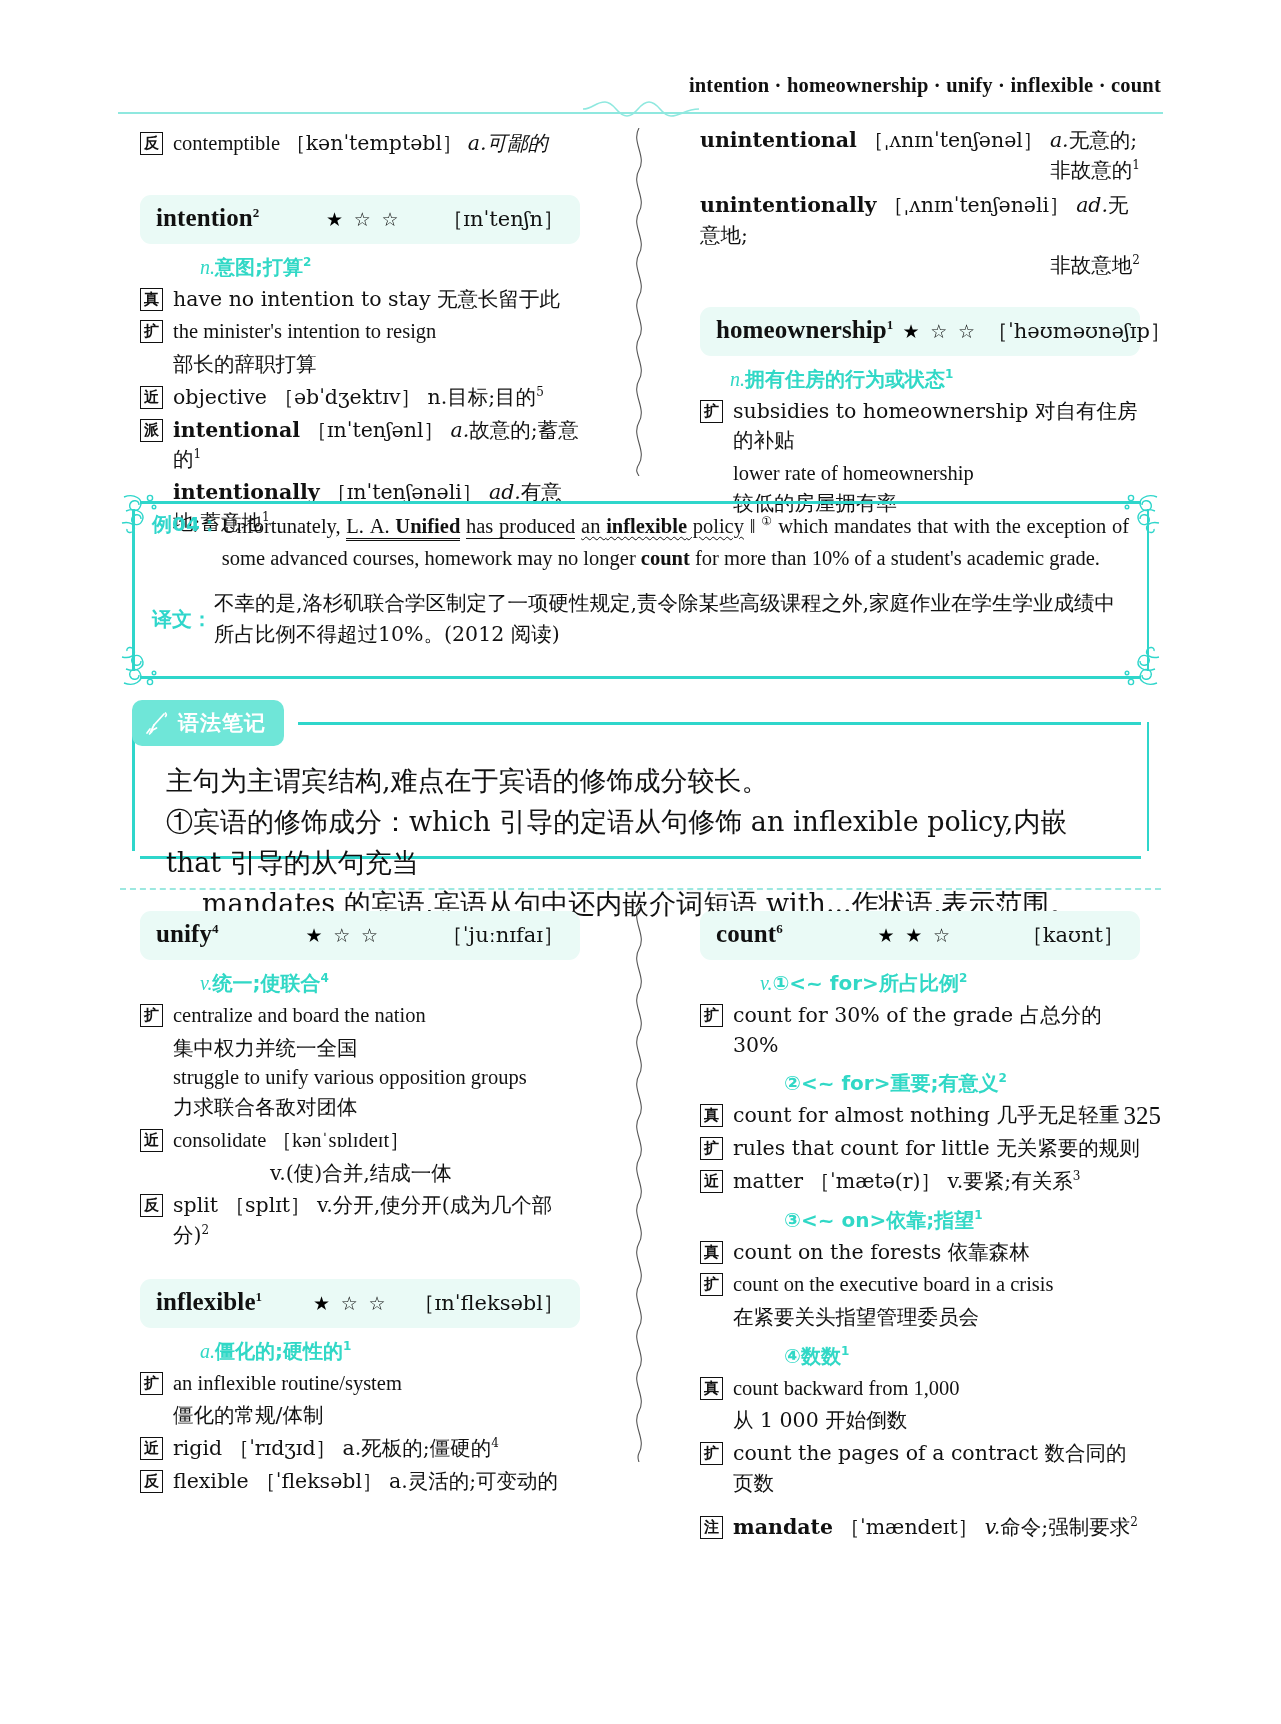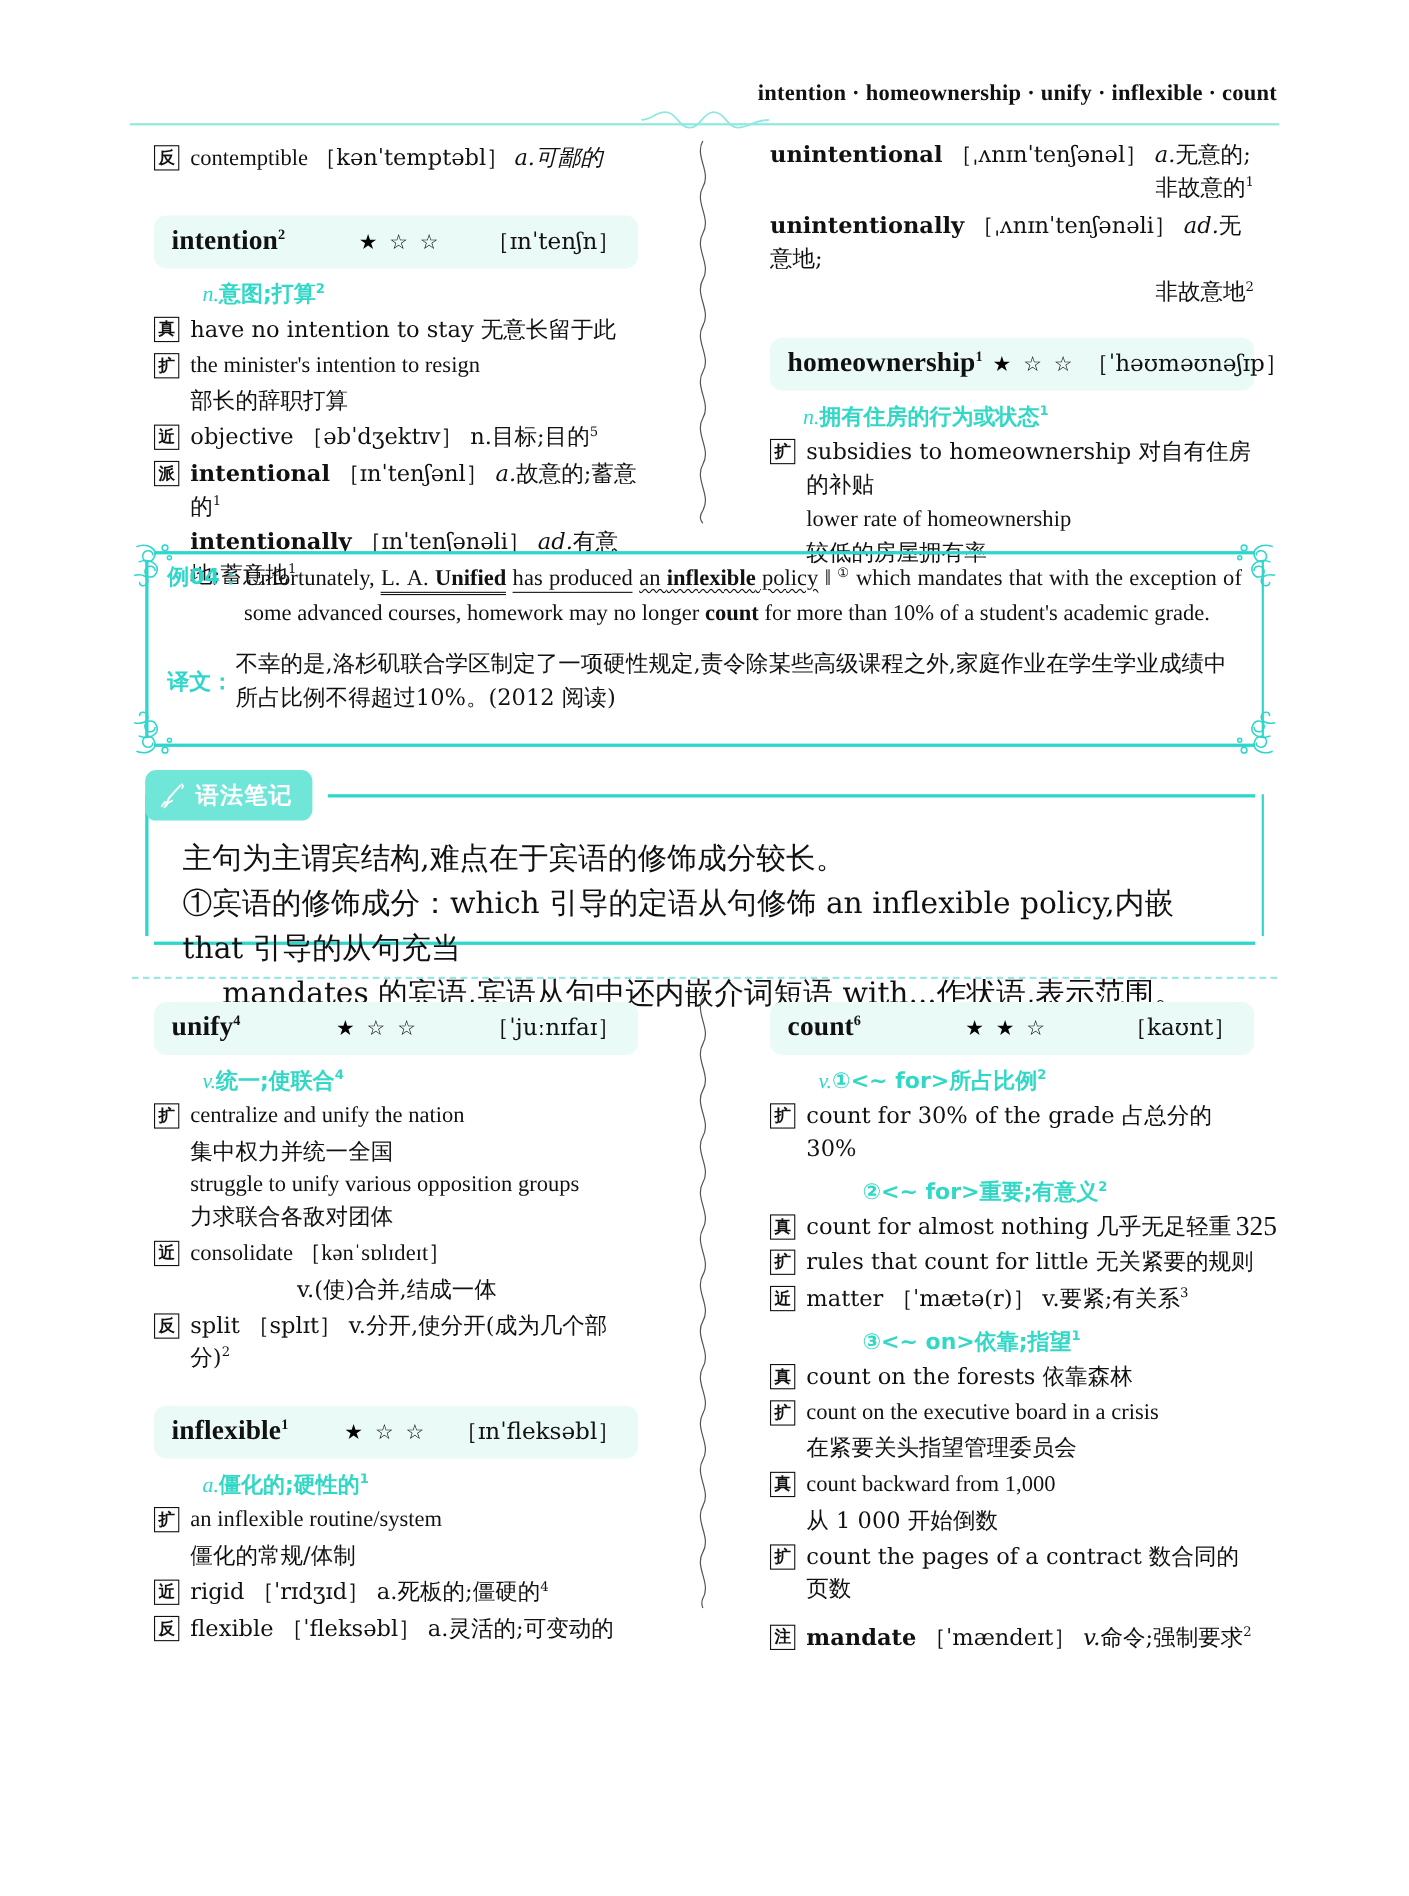--- a/index.html
+++ b/index.html
@@ -114,21 +114,21 @@
     font-family: "DejaVu Serif", "Liberation Serif", serif;
   }
   .chip.spread { justify-content: space-between; }
   .chip.spread .stars { margin-left: 26px; }
   .chip.tight { gap: 9px; }
 
   .sense {
     color: #31d8c6;
     font-weight: bold;
     font-size: 20px;
-    margin: 10px 0 4px 44px;
+    margin: 10px 0 4px 60px;
     font-family: "DejaVu Sans", "Liberation Sans", sans-serif;
   }
   .sense .pos {
     font-family: "Liberation Serif", serif;
     font-style: italic;
     font-weight: normal;
   }
   .sense sup { font-size: 12px; }
   .sense.indent { margin-left: 84px; }
 
@@ -519,21 +519,21 @@
       <div class="chip spread" style="margin-top:6px;">
         <span class="hw"><span>unify</span><sup>4</sup></span>
         <span class="stars">★ ☆ ☆</span>
         <span class="ipa">［ˈjuːnɪfaɪ］</span>
       </div>
 
       <div class="sense"><span class="pos">v.</span><span>统一;使联合</span><sup>4</sup></div>
 
       <div class="line">
         <span class="tag">扩</span>
-        <span class="body">centralize and unify the nation</span>
+        <span class="body">centralize and board the nation</span>
       </div>
       <div class="cont cn">集中权力并统一全国</div>
       <div class="cont">struggle to unify various opposition groups</div>
       <div class="cont cn">力求联合各敌对团体</div>
 
       <div class="line">
         <span class="tag">近</span>
         <span class="body">consolidate ［kənˈsɒlɪdeɪt］</span>
       </div>
       <div class="cont cn indent-cont">v.(使)合并,结成一体</div>
@@ -601,20 +601,21 @@
       <div class="line">
         <span class="tag">真</span>
         <span class="body cn">count on the forests 依靠森林</span>
       </div>
       <div class="line">
         <span class="tag">扩</span>
         <span class="body">count on the executive board in a crisis</span>
       </div>
       <div class="cont cn">在紧要关头指望管理委员会</div>
 
+      <div class="sense indent"><span>④数数</span><sup>1</sup></div>
       <div class="line">
         <span class="tag">真</span>
         <span class="body">count backward from 1,000</span>
       </div>
       <div class="cont cn">从 1 000 开始倒数</div>
       <div class="line">
         <span class="tag">扩</span>
         <span class="body cn">count the pages of a contract 数合同的页数</span>
       </div>
 

